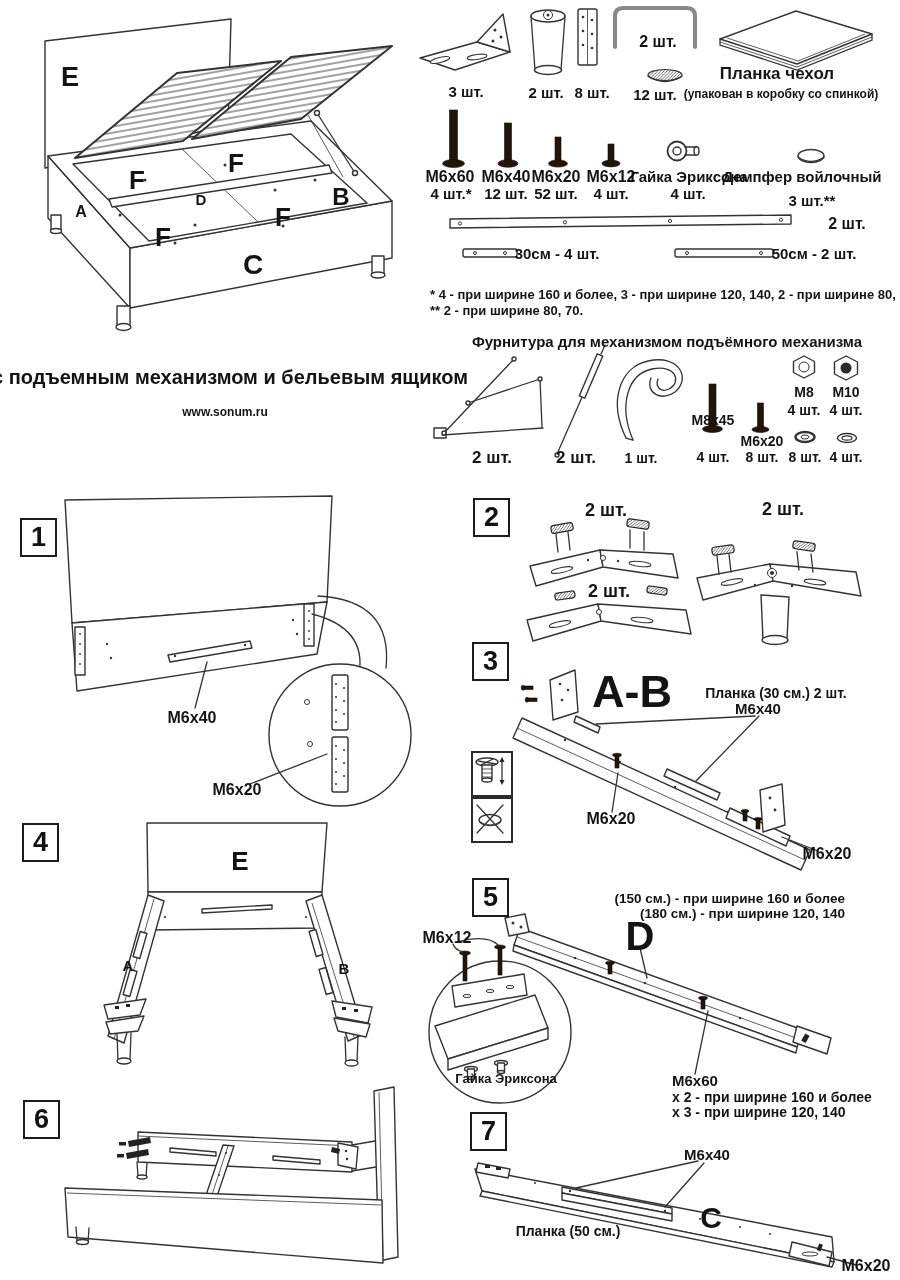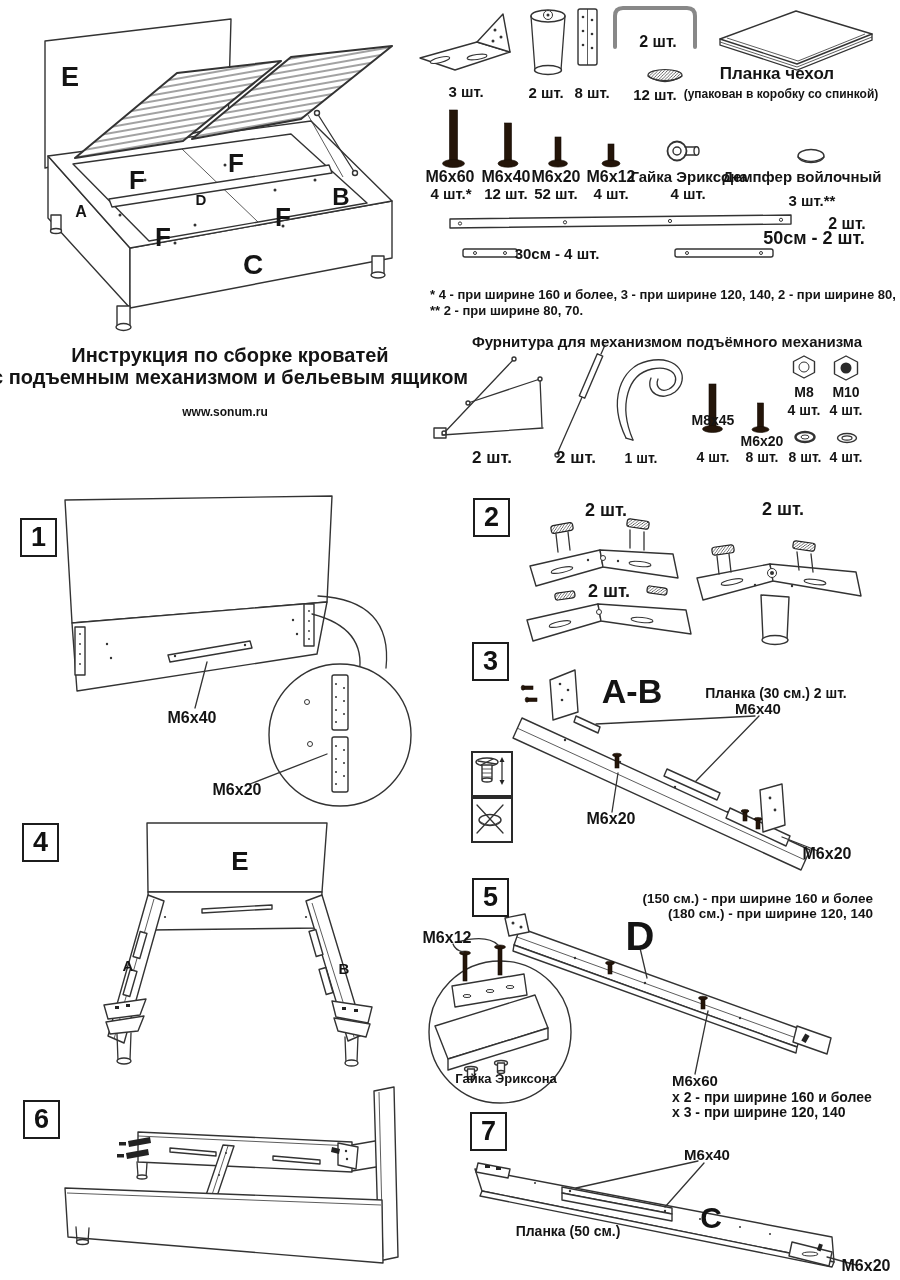--- a/index.html
+++ b/index.html
@@ -1,21 +1,21 @@
 <!DOCTYPE html>
 <html><head>
 <meta charset="utf-8">
 <style>
   html,body{margin:0;padding:0;}
   body{width:900px;height:1280px;background:#fff;font-family:"Liberation Sans",sans-serif;position:relative;overflow:hidden;}
   #sheet{position:absolute;left:0;top:0;width:900px;height:1280px;background:#fff;}
   svg{position:absolute;overflow:visible;}
   .lbl{position:absolute;font-weight:bold;color:#141414;white-space:nowrap;line-height:1.05;transform:translate(-50%,-50%);}
   .la{transform:translate(0,-50%);}
-  .ra{transform:translate(-100%,-50%);margin-left:28px;}
+  .ra{transform:translate(-100%,-50%);}
   .stepbox{position:absolute;width:33px;height:35px;border:2.5px solid #1c1c1c;background:#fff;display:flex;align-items:center;justify-content:center;font-size:27px;font-weight:bold;color:#111;}
   .iconbox{position:absolute;width:38px;height:42px;border:2px solid #2a2a2a;background:#fff;}
   .ln{stroke:#333;fill:none;stroke-width:1.3;stroke-linecap:round;}
   .pw{stroke:#333;fill:#fff;stroke-width:1.4;stroke-linejoin:round;}
   .thin{stroke:#333;fill:none;stroke-width:0.8;}
   .dk{fill:#241509;stroke:#140b04;stroke-width:0.6;}
   .blk{fill:#222;stroke:none;}
   .dot{fill:#333;stroke:none;}
   .hole{stroke:#333;fill:#fff;stroke-width:1;}
 </style>
@@ -564,25 +564,24 @@
 <div class="lbl" style="left:556px;top:177px;font-size:16px">М6х20</div>
 <div class="lbl" style="left:556px;top:194px;font-size:15px">52 шт.</div>
 <div class="lbl" style="left:611px;top:177px;font-size:16px">М6х12</div>
 <div class="lbl" style="left:611px;top:194px;font-size:15px">4 шт.</div>
 <div class="lbl" style="left:689px;top:177px;font-size:15px">Гайка Эриксона</div>
 <div class="lbl" style="left:688px;top:194px;font-size:15px">4 шт.</div>
 <div class="lbl" style="left:802px;top:177px;font-size:15px">Демпфер войлочный</div>
 <div class="lbl" style="left:812px;top:201px;font-size:15px">3 шт.**</div>
 <div class="lbl" style="left:847px;top:224px;font-size:16px">2 шт.</div>
 <div class="lbl" style="left:557px;top:254px;font-size:15px">30см - 4 шт.</div>
-<div class="lbl" style="left:814px;top:238px;font-size:18px">50см - 2 шт.</div>
+<div class="lbl" style="left:814px;top:254px;font-size:15px">50см - 2 шт.</div>
 <div class="lbl la" style="left:430px;top:295px;font-size:13px">* 4 - при ширине 160 и более, 3 - при ширине 120, 140, 2 - при ширине 80, 90.</div>
 <div class="lbl la" style="left:430px;top:311px;font-size:13px">** 2 - при ширине 80, 70.</div>
 
-<div class="lbl" style="left:230px;top:355px;font-size:20px">Инструкция по сборке кроватей</div>
 <div class="lbl" style="left:230px;top:377px;font-size:20px">с подъемным механизмом и бельевым ящиком</div>
 <div class="lbl" style="left:225px;top:412px;font-size:12px">www.sonum.ru</div>
 
 <div class="lbl" style="left:667px;top:342px;font-size:15px">Фурнитура для механизмом подъёмного механизма</div>
 <div class="lbl" style="left:492px;top:458px;font-size:17px">2 шт.</div>
 <div class="lbl" style="left:576px;top:458px;font-size:17px">2 шт.</div>
 <div class="lbl" style="left:641px;top:458px;font-size:14px">1 шт.</div>
 <div class="lbl" style="left:713px;top:420px;font-size:14px">M8x45</div>
 <div class="lbl" style="left:713px;top:457px;font-size:14px">4 шт.</div>
 <div class="lbl" style="left:762px;top:441px;font-size:14px">М6х20</div>
@@ -594,21 +593,21 @@
 <div class="lbl" style="left:805px;top:457px;font-size:14px">8 шт.</div>
 <div class="lbl" style="left:846px;top:457px;font-size:14px">4 шт.</div>
 
 <div class="lbl" style="left:192px;top:718px;font-size:16px">М6х40</div>
 <div class="lbl" style="left:237px;top:790px;font-size:16px">М6х20</div>
 
 <div class="lbl" style="left:606px;top:510px;font-size:18px">2 шт.</div>
 <div class="lbl" style="left:783px;top:509px;font-size:18px">2 шт.</div>
 <div class="lbl" style="left:609px;top:591px;font-size:18px">2 шт.</div>
 
-<div class="lbl" style="left:632px;top:692px;font-size:34px">A-B</div>
+<div class="lbl" style="left:632px;top:692px;font-size:45px">A-B</div>
 <div class="lbl" style="left:776px;top:693px;font-size:14px">Планка (30 см.)  2 шт.</div>
 <div class="lbl" style="left:758px;top:709px;font-size:15px">М6х40</div>
 <div class="lbl" style="left:611px;top:819px;font-size:16px">М6х20</div>
 <div class="lbl" style="left:827px;top:854px;font-size:16px">М6х20</div>
 
 <div class="lbl" style="left:240px;top:862px;font-size:26px">E</div>
 <div class="lbl" style="left:128px;top:966px;font-size:15px">A</div>
 <div class="lbl" style="left:344px;top:969px;font-size:15px">B</div>
 
 <div class="lbl ra" style="left:845px;top:899px;font-size:13.5px">(150 см.) - при ширине 160 и более</div>

